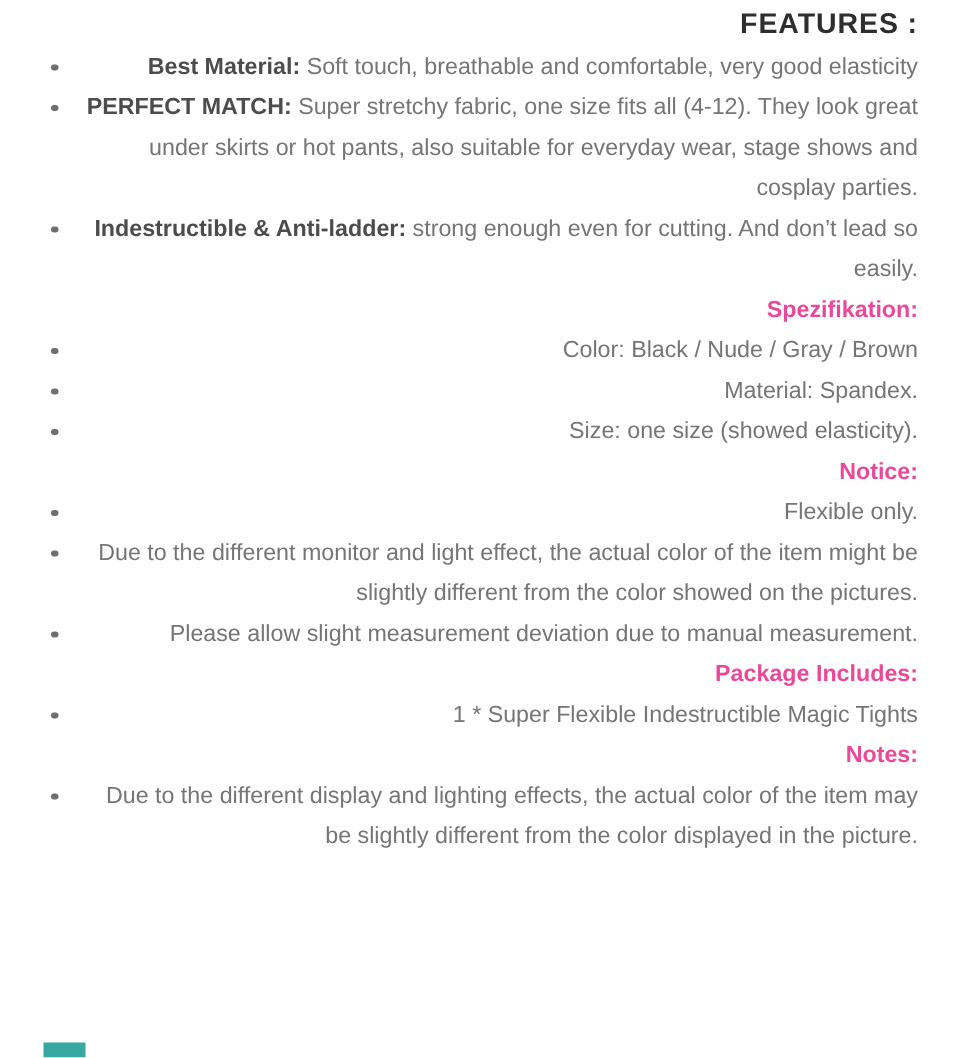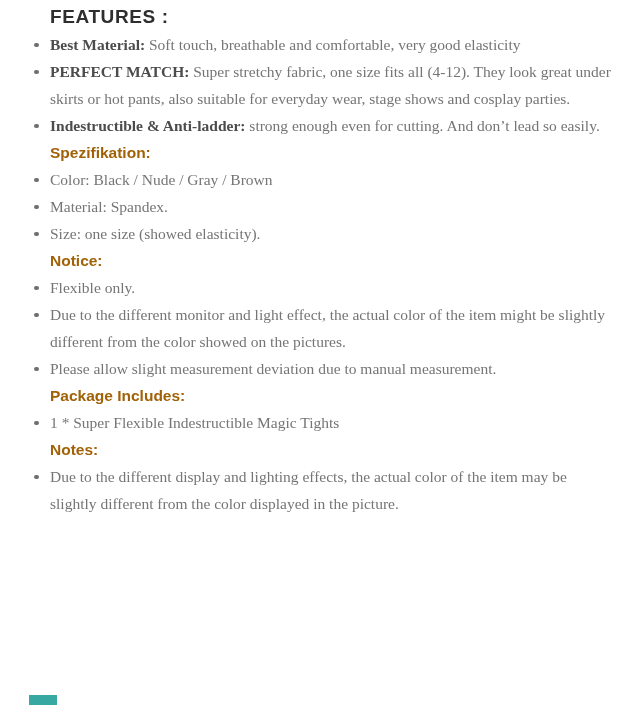--- a/index.html
+++ b/index.html
@@ -1,15 +1,15 @@
 <!DOCTYPE html>
 <html><head>
 <meta charset="utf-8">
 <style>
-  * { box-sizing: border-box; }
+  * { box-sizing: border-box; text-align: right; }
   html, body {
     margin: 0;
     padding: 0;
     background: #ffffff;
   }
   body {
     width: 642px;
     height: 705px;
     position: relative;
     overflow: hidden;
@@ -27,27 +27,26 @@
     line-height: 28px;
     font-weight: bold;
     letter-spacing: 0.6px;
     color: #2e2e2e;
   }
   .sub-heading {
     margin: 0 0 0 17px;
     font-size: 15.5px;
     line-height: 27px;
     font-weight: bold;
-    color: #a16207;
+    color: #ec4899;
   }
   ul.bullet-list {
     list-style: none;
     margin: 0;
     padding: 0;
-    font-family: Liberation Serif, serif;
   }
   ul.bullet-list > li {
     position: relative;
     padding-left: 17px;
   }
   ul.bullet-list > li::before {
     content: "";
     position: absolute;
     left: 1px;
     top: 11.5px;

